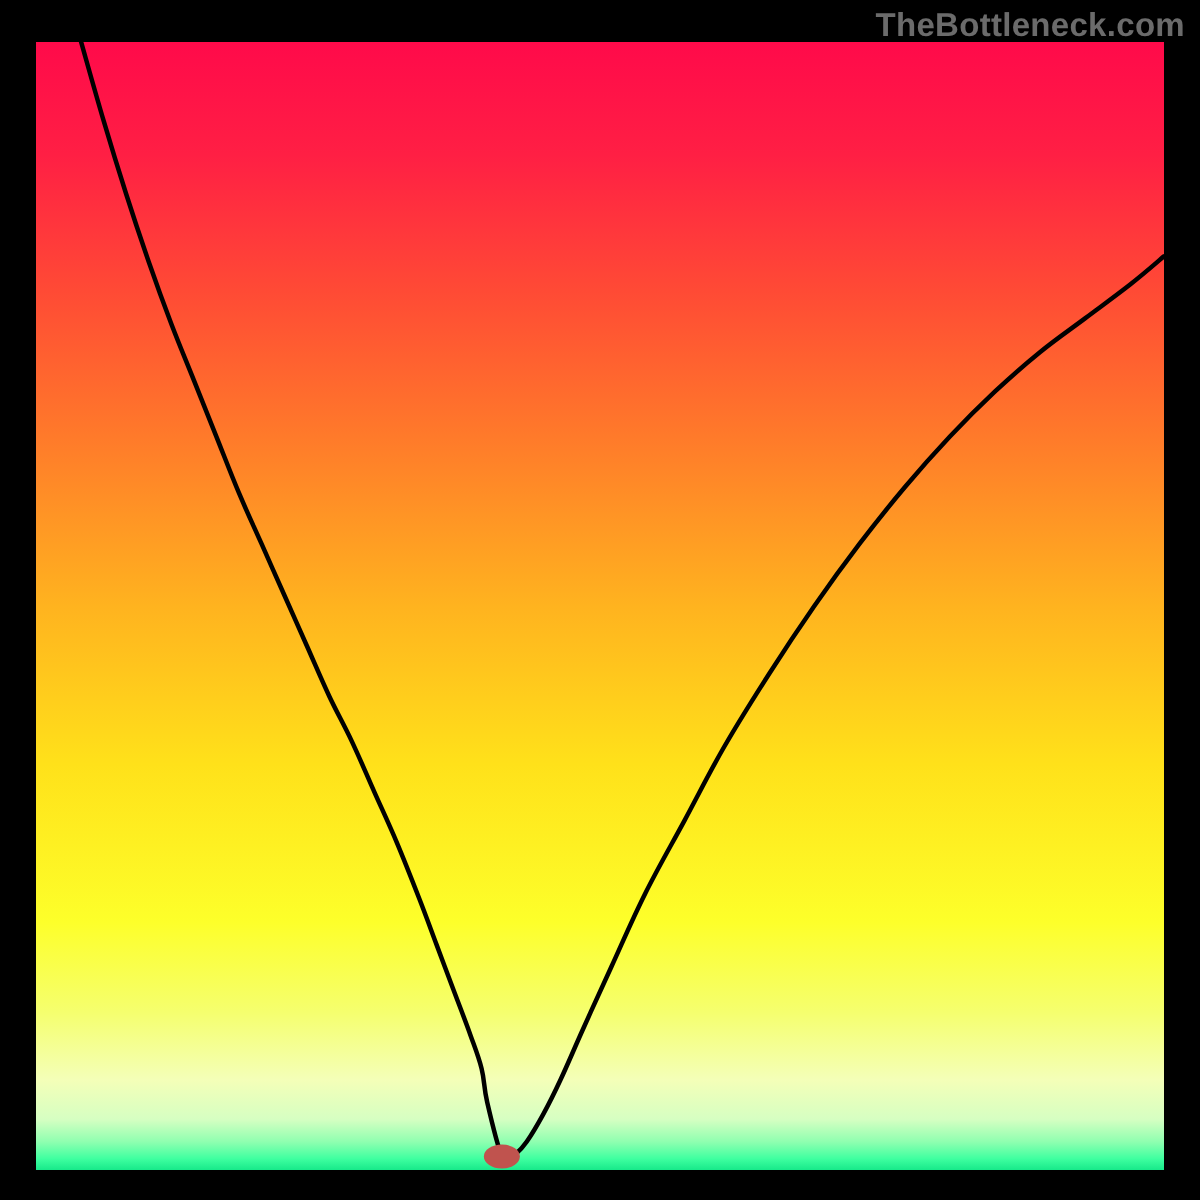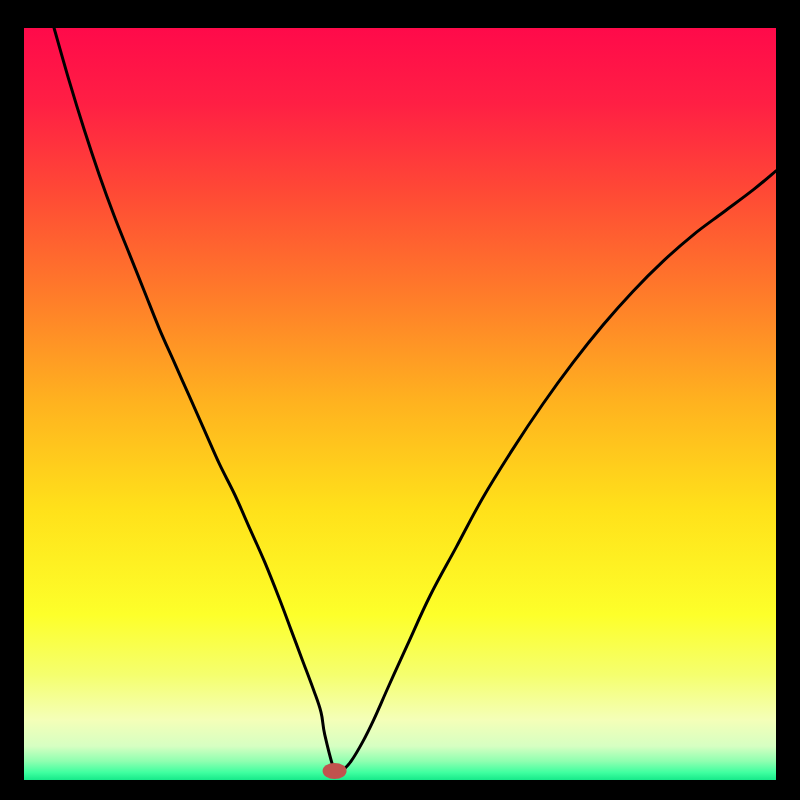--- a/index.html
+++ b/index.html
@@ -36,20 +36,21 @@
     box-sizing: border-box;
   }
   svg {
     display: block;
   }
 </style>
 </head>
 <body>
 
 <div class="frame">
+  <div class="watermark">TheBottleneck.com</div>
 
   <div class="plot-wrap">
     <svg id="plot-svg" xmlns="http://www.w3.org/2000/svg" width="752" height="752" viewBox="0 0 752 752">
       <defs>
         <linearGradient id="bg-grad" x1="0" y1="0" x2="0" y2="1">
             <stop offset="0%" stop-color="#ff0a4a"></stop>
             <stop offset="10%" stop-color="#ff1f44"></stop>
             <stop offset="22%" stop-color="#ff4a35"></stop>
             <stop offset="35%" stop-color="#ff7a2a"></stop>
             <stop offset="50%" stop-color="#ffb31f"></stop>

